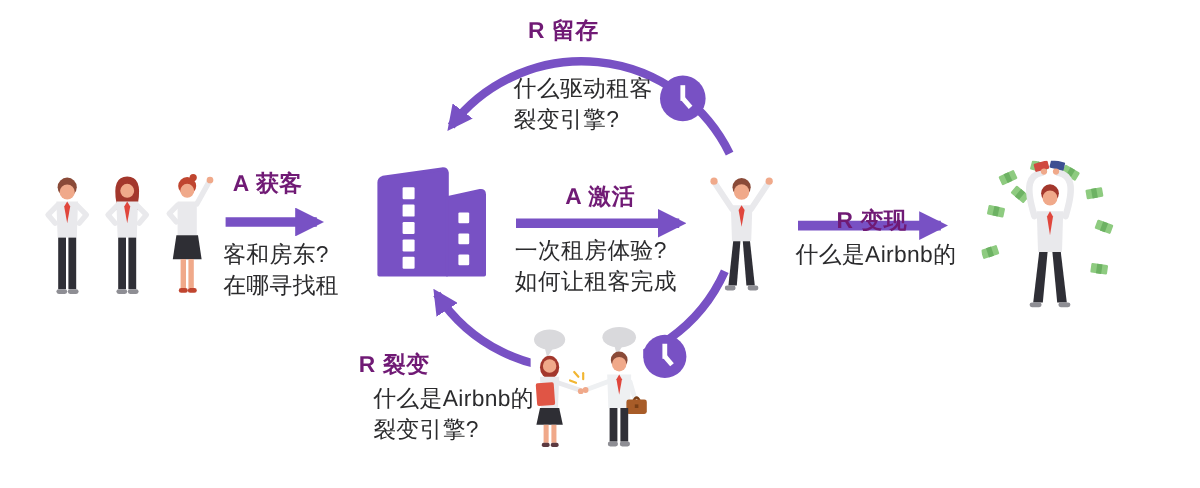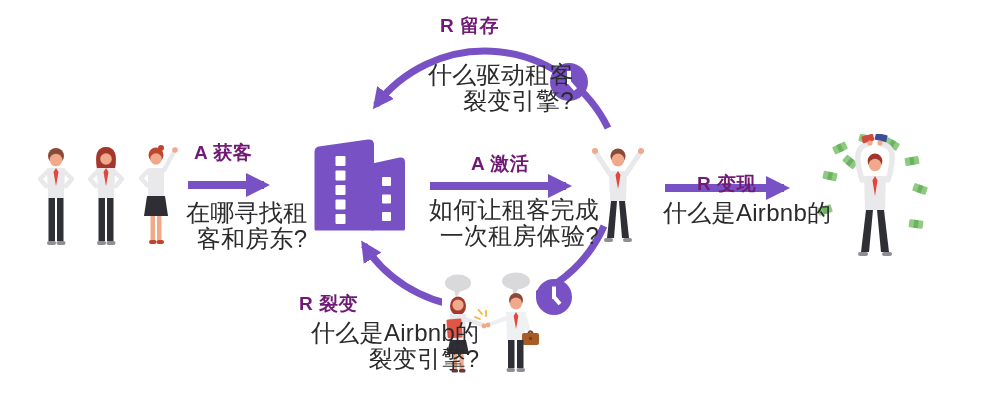--- a/index.html
+++ b/index.html
@@ -6,22 +6,22 @@
   .stage{
     position:relative;width:1000px;height:407px;background:#ffffff;overflow:hidden;
     font-family:"Liberation Sans","DejaVu Sans",sans-serif;
   }
   .layer{position:absolute;left:0;top:0;}
   .step-title{
     position:absolute;font-size:19px;font-weight:bold;color:#701a75;
     white-space:nowrap;letter-spacing:.5px;
   }
   .q{
-    position:absolute;font-size:24px;line-height:26px;color:#2b2b2d;
-    white-space:nowrap;letter-spacing:.3px;text-align:right;
+    position:absolute;font-size:19px;line-height:26px;color:#2b2b2d;
+    white-space:nowrap;letter-spacing:.3px;
   }
 </style>
 </head>
 <body>
 
 <div class="stage">
 
   <svg class="layer" width="1000" height="407" viewBox="0 0 1000 407">
     <defs>
       <marker id="ah" viewBox="0 0 10 10" refX="7.5" refY="5" markerWidth="3" markerHeight="3" orient="auto">
@@ -221,28 +221,28 @@
       </g>
       <rect x="66" y="68" width="6.5" height="28" fill="#2f2f36"></rect>
       <rect x="75" y="68" width="6.5" height="28" fill="#2f2f36"></rect>
       <rect x="64.5" y="96" width="8.5" height="4" rx="2" fill="#8e8e94"></rect>
       <rect x="74.5" y="96" width="8.5" height="4" rx="2" fill="#8e8e94"></rect>
     </g>
   </svg>
 
   <div class="step-title" style="left:194px;top:140px">A 获客</div>
   <div class="q" style="left:186px;top:200px">
+    <div>客和房东?</div>
     <div>在哪寻找租</div>
-    <div>客和房东?</div>
   </div>
 
   <div class="step-title" style="left:471px;top:151px">A 激活</div>
   <div class="q" style="left:429px;top:197px">
+    <div>一次租房体验?</div>
     <div>如何让租客完成</div>
-    <div>一次租房体验?</div>
   </div>
 
   <div class="step-title" style="left:697px;top:171px">R 变现</div>
   <div class="q" style="left:663px;top:200px">
     <div>什么是Airbnb的</div>
   </div>
 
   <div class="step-title" style="left:440px;top:13px">R 留存</div>
   <div class="q" style="left:428px;top:62px">
     <div>什么驱动租客</div>

